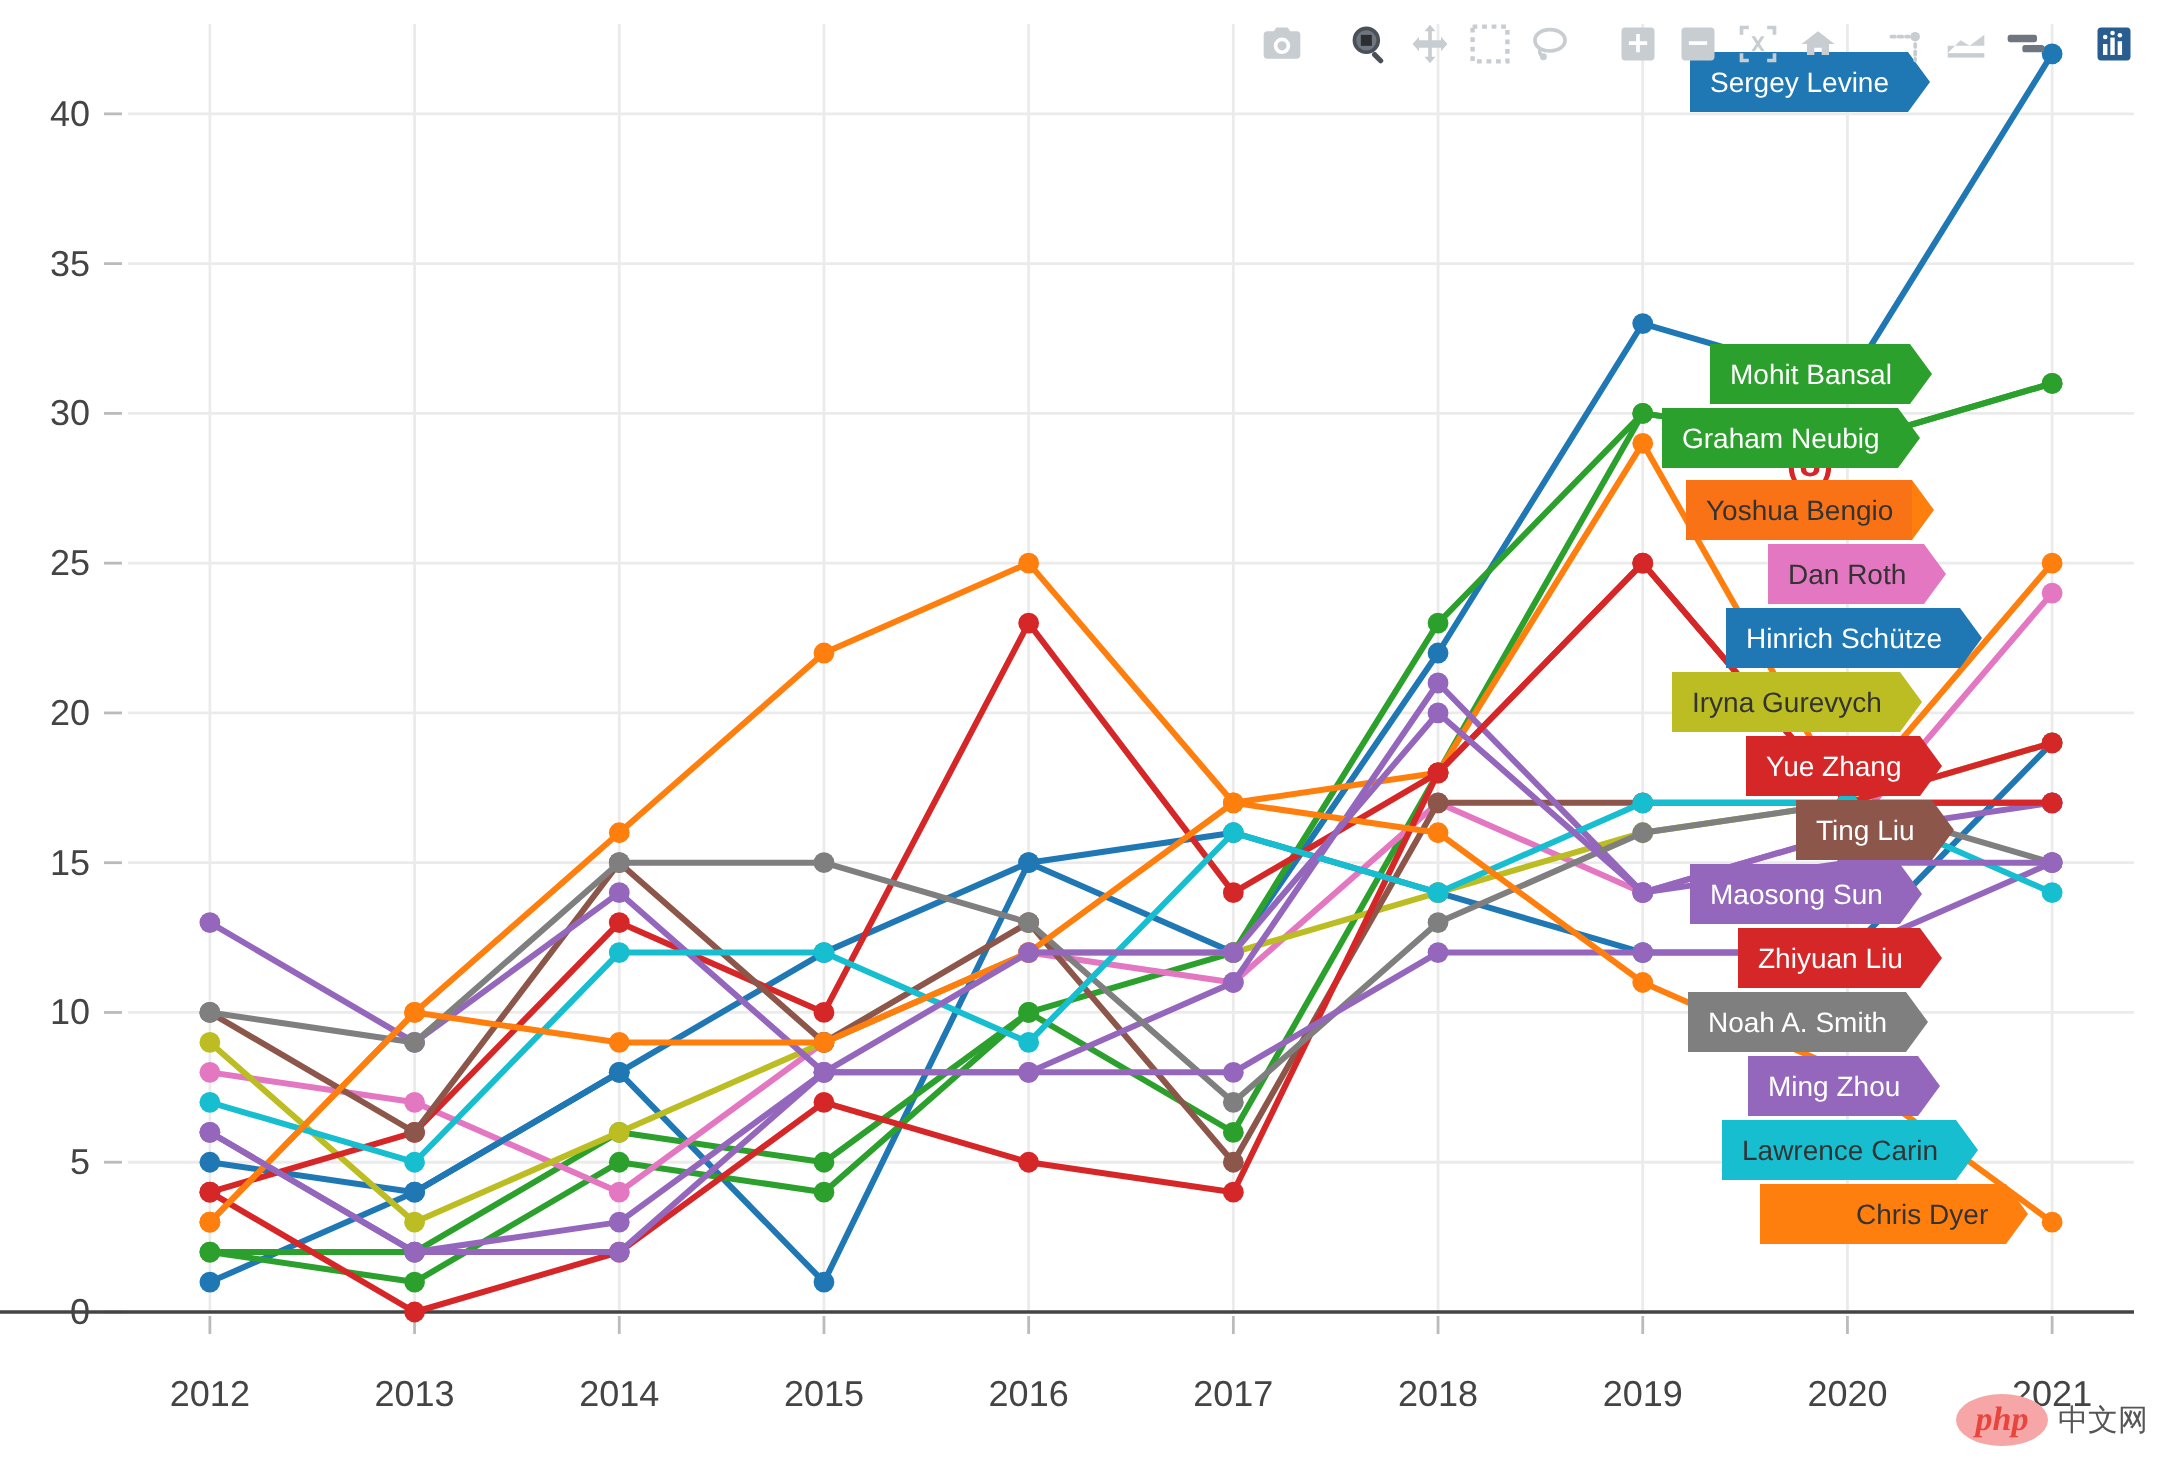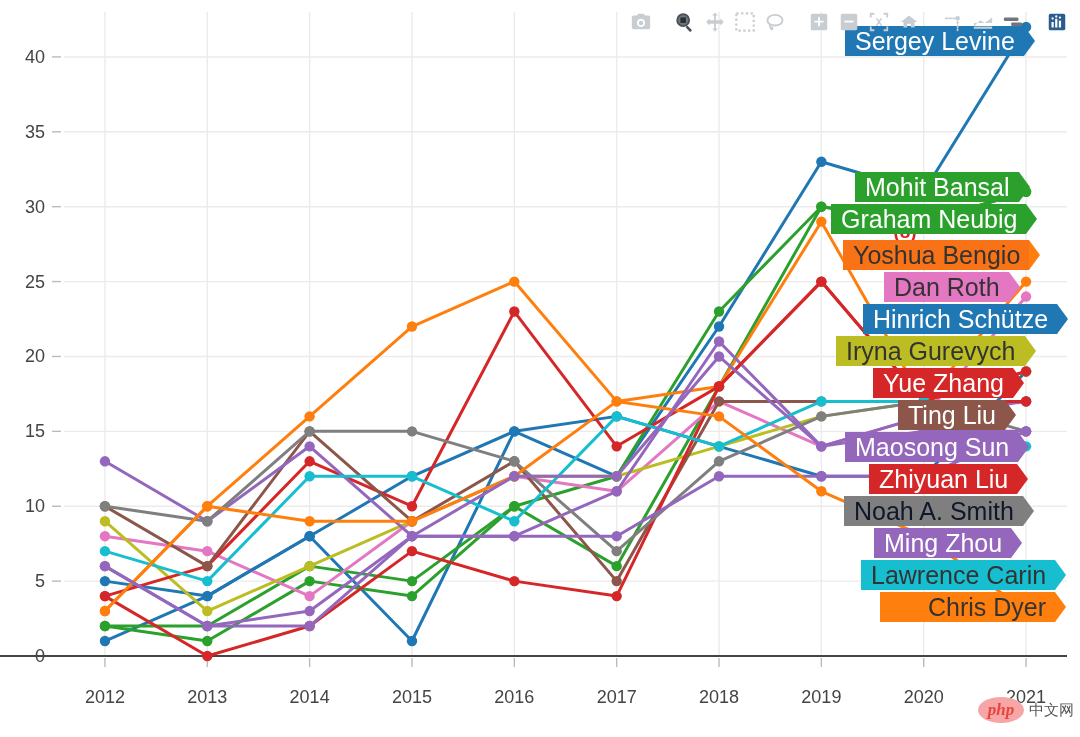--- a/index.html
+++ b/index.html
@@ -16,21 +16,21 @@
   .mb-btn{width:30px;height:30px;display:flex;align-items:center;justify-content:center;
           cursor:pointer;}
   .mb-btn svg{display:block;}
   .mb-sep{width:14px;height:30px;}
 
   
   #plot{position:absolute;left:0;top:0;width:1080px;height:737px;}
 
   
   .endlabel{position:absolute;height:30px;display:flex;align-items:flex-end;
-            padding:0 9px 0 10px;font-size:25px;white-space:nowrap;
+            padding:0 9px 0 10px;font-size:14px;white-space:nowrap;
             box-sizing:border-box;line-height:30px;}
   .endlabel .tip{position:absolute;left:100%;top:0;width:0;height:0;
                  border-top:15px solid transparent;border-bottom:15px solid transparent;}
 
   
   #watermark{position:absolute;right:6px;bottom:14px;display:flex;align-items:center;
              gap:5px;z-index:70;}
   .wm-oval{width:46px;height:26px;border-radius:50%;background:#f6a6a6;
            display:flex;align-items:center;justify-content:center;
            font-style:italic;font-weight:bold;font-size:17px;color:#e8453c;
@@ -457,21 +457,21 @@
         <span class="tip" style="border-left: 11px solid rgb(140, 86, 75);"></span>
       </div>
       <div class="endlabel" style="left: 845px; top: 432px; background: rgb(148, 103, 189); color: rgb(255, 255, 255);">
         <span>Maosong Sun</span>
         <span class="tip" style="border-left: 11px solid rgb(148, 103, 189);"></span>
       </div>
       <div class="endlabel" style="left: 869px; top: 464px; background: rgb(214, 39, 40); color: rgb(255, 255, 255);">
         <span>Zhiyuan Liu</span>
         <span class="tip" style="border-left: 11px solid rgb(214, 39, 40);"></span>
       </div>
-      <div class="endlabel" style="left: 844px; top: 496px; background: rgb(127, 127, 127); color: #0f172a;">
+      <div class="endlabel" style="left: 844px; top: 496px; background: rgb(127, 127, 127); color: #ffffff;">
         <span>Noah A. Smith</span>
         <span class="tip" style="border-left: 11px solid rgb(127, 127, 127);"></span>
       </div>
       <div class="endlabel" style="left: 874px; top: 528px; background: rgb(148, 103, 189); color: rgb(255, 255, 255);">
         <span>Ming Zhou</span>
         <span class="tip" style="border-left: 11px solid rgb(148, 103, 189);"></span>
       </div>
       <div class="endlabel" style="left: 833px; top: 560px; background: rgb(23, 190, 207); color: rgb(51, 51, 51); margin-left: 28px;">
         <span>Lawrence Carin</span>
         <span class="tip" style="border-left: 11px solid rgb(23, 190, 207);"></span>

